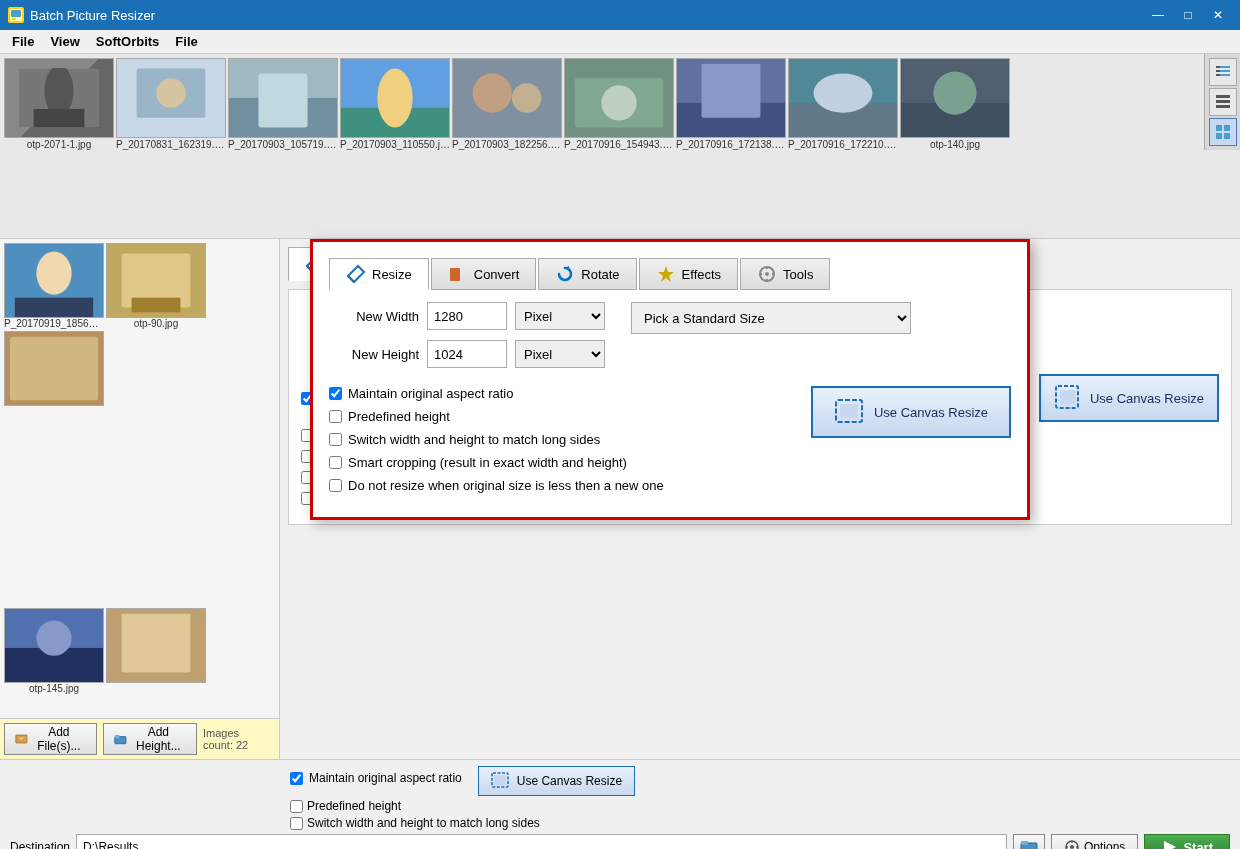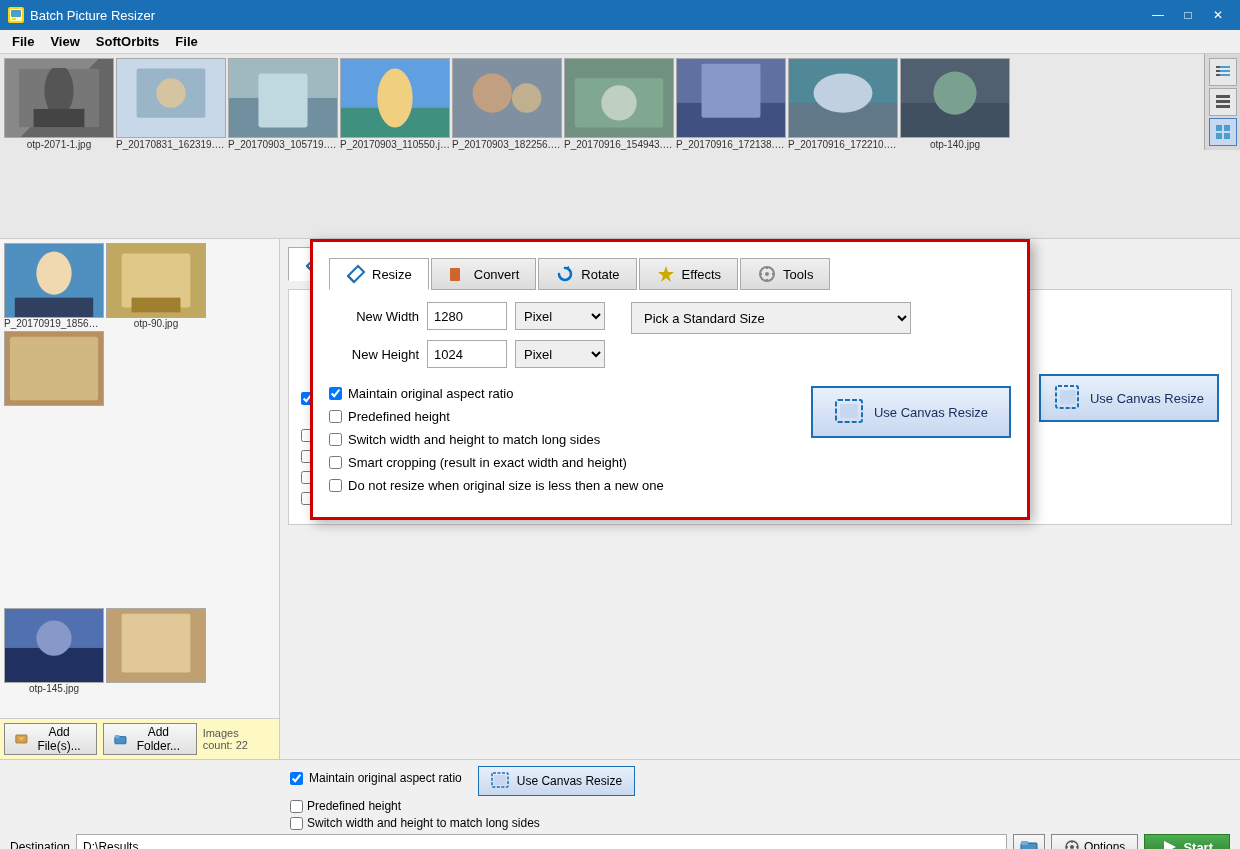--- a/index.html
+++ b/index.html
@@ -629,21 +629,21 @@
             <rect x="1" y="3" width="14" height="10" rx="1" fill="#d0a050" stroke="#a07030" stroke-width="1"></rect>
             <polygon points="4,6 12,6 8,10" fill="#f0c060"></polygon>
           </svg>
         <span>Add File(s)...</span>
       </button>
       <button class="add-btn">
         <svg width="16" height="16" viewBox="0 0 16 16">
             <rect x="1" y="5" width="14" height="9" rx="1" fill="#4a90c0" stroke="#2060a0" stroke-width="1"></rect>
             <rect x="1" y="3" width="6" height="4" rx="1" fill="#6aafdf"></rect>
           </svg>
-        <span>Add Folder...</span>
+        <span>Add Height...</span>
       </button>
       <span class="images-count">Images count: 22</span>
     </div>
   </div>
 
   <div class="right-panel">
 
     <div class="tabs">
       <div class="tab active">
         <svg class="tab-icon" width="20" height="20" viewBox="0 0 20 20">

